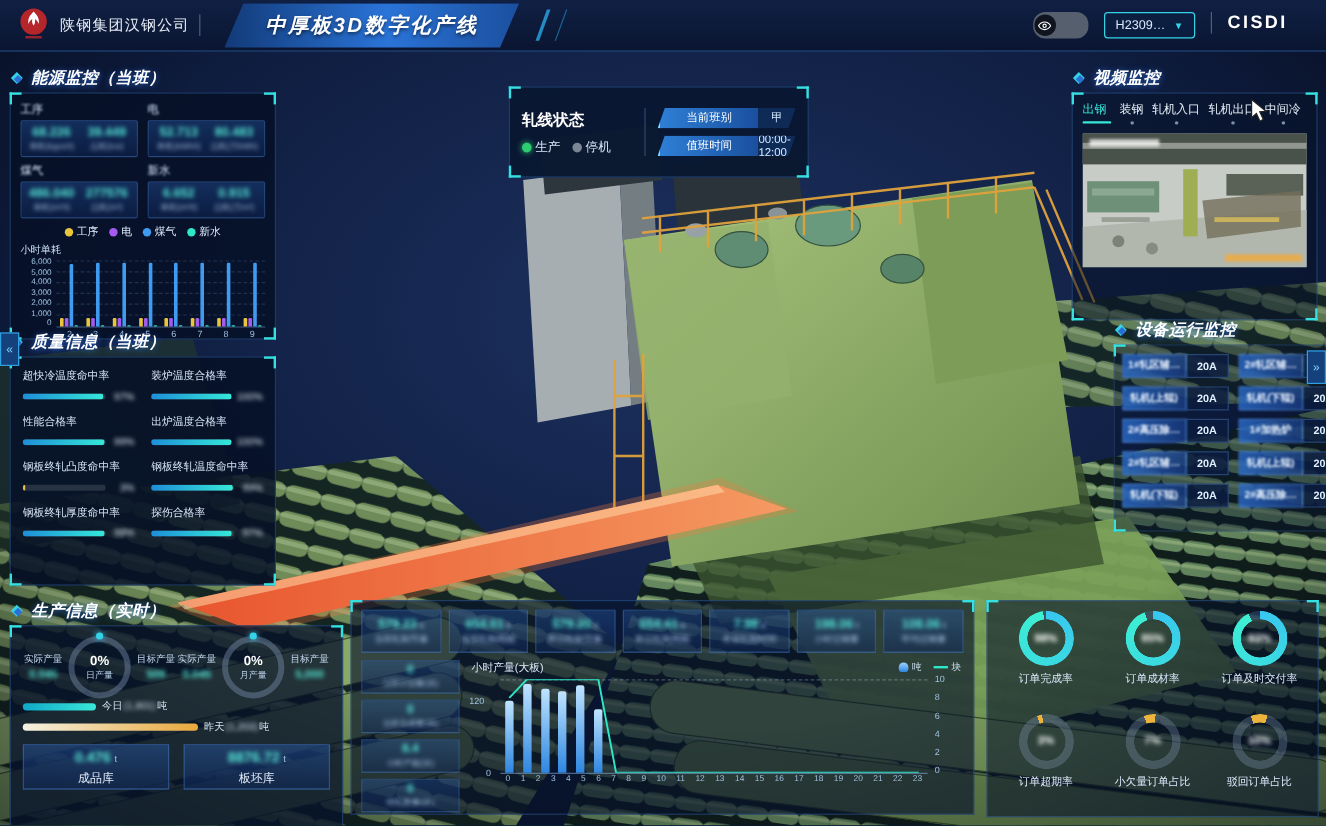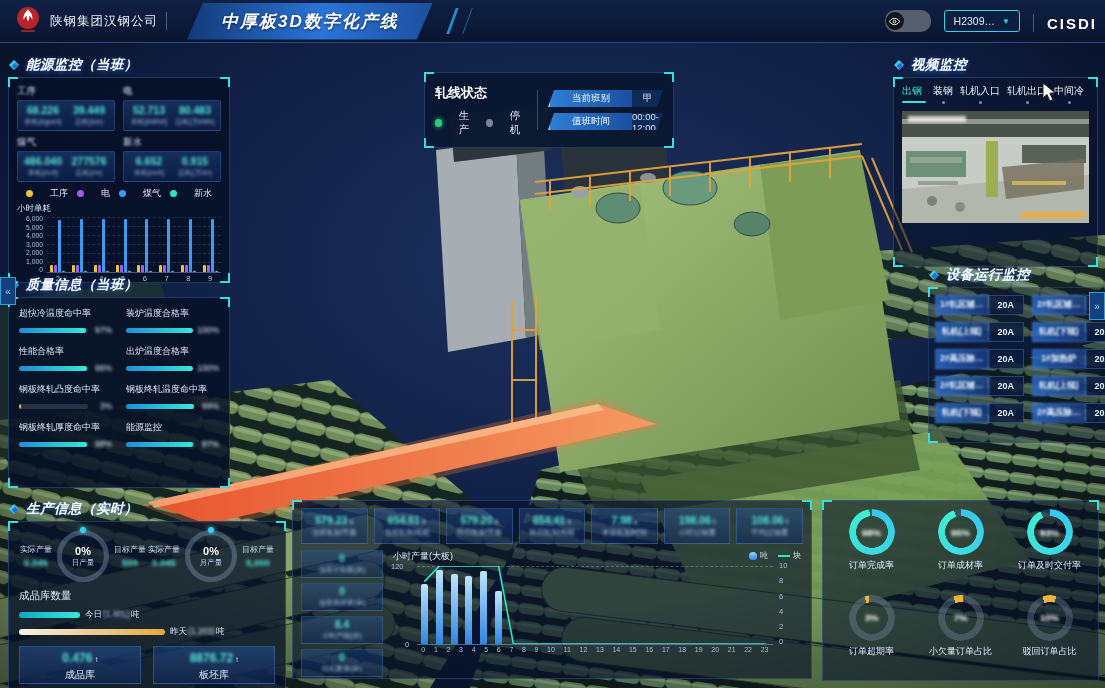--- a/index.html
+++ b/index.html
@@ -11,21 +11,21 @@
   header{position:absolute;top:0;left:0;right:0;height:42px;z-index:6;display:flex;align-items:center;
          background:linear-gradient(180deg,#102044,#0a1530);border-bottom:1px solid rgba(60,130,220,.45);}
   .hl{display:flex;align-items:center;gap:8px;padding-left:14px;}
   .company{font-size:12.5px;color:#e8eef8;letter-spacing:1px;}
   .vdiv{width:1px;height:18px;background:rgba(150,180,220,.45);}
   .plate{margin-left:12px;background:linear-gradient(90deg,#123a78,#2a74d8 55%,#1b4f9e);
          clip-path:polygon(16px 0,100% 0,calc(100% - 16px) 100%,0 100%);padding:7px 34px;}
   .plate span{font-size:17px;font-weight:800;font-style:italic;color:#fff;letter-spacing:2px;text-shadow:0 1px 3px rgba(0,0,0,.55);}
   .slash{width:3px;height:26px;background:#2aa8e8;transform:skewX(-20deg);margin-left:10px;opacity:.8;}
   .slash.thin{width:1px;margin-left:5px;opacity:.55;}
-  .hr{margin-left:auto;display:flex;align-items:flex-end;gap:13px;padding-right:8px;}
+  .hr{margin-left:auto;display:flex;align-items:flex-start;gap:13px;padding-right:32px;}
   .toggle{width:44px;height:20px;border-radius:10px;background:#565f6e;display:flex;align-items:center;padding:1px;cursor:pointer;}
   .knob{width:18px;height:18px;border-radius:50%;background:#10141f;display:flex;align-items:center;justify-content:center;}
   .select{display:flex;align-items:center;gap:7px;padding:4px 9px;border:1px solid #35d3e8;border-radius:3px;
           background:rgba(12,32,66,.85);font-size:10.5px;color:#dbe9ff;cursor:pointer;}
   .chev{color:#35d3e8;font-size:8px;}
   .brand{font-size:15px;font-weight:800;letter-spacing:2px;color:#fff;}
 
   
   .panel{position:absolute;z-index:3;}
   .ptitle{display:flex;align-items:center;gap:6px;height:18px;margin-bottom:3px;}
@@ -45,21 +45,21 @@
   #p-energy{left:8px;top:56px;width:222px;}
   #p-energy .pbody{height:192px;padding:6px 8px;}
   #energy-grid{display:grid;grid-template-columns:1fr 1fr;gap:4px 8px;}
   .eg-name{font-size:9.5px;color:#d5e4fa;margin:1px 0 2px;}
   .eg-box{display:flex;background:linear-gradient(180deg,rgba(40,90,170,.40),rgba(16,38,84,.55));
           border:1px solid rgba(90,150,230,.25);border-radius:2px;padding:3px 2px;}
   .eg-col{flex:1;text-align:center;}
   .eg-v{font-size:10.5px;font-weight:700;color:#54e6d4;}
   .eg-l{font-size:7px;color:#9fb8d8;margin-top:1px;}
   #energy-legend{display:flex;gap:9px;justify-content:center;margin-top:5px;}
-  .lg{display:flex;align-items:center;gap:17px;}
+  .lg{display:flex;align-items:center;gap:3px;}
   .dot{width:7px;height:7px;border-radius:50%;display:inline-block;}
   .dot.big{width:8px;height:8px;}
   .lg-t{font-size:9px;color:#dbe8fa;}
   .lg-t2{font-size:10.5px;color:#dbe8fa;}
   .axis-label{font-size:8.5px;color:#cfe0f5;margin:3px 0 1px;}
   #energy-chart{position:relative;height:66px;}
   #energy-yticks{position:absolute;left:0;top:0;height:58px;width:26px;display:flex;flex-direction:column;
                  justify-content:space-between;text-align:right;}
   #energy-yticks .yt{font-size:6.8px;color:#9fc0e0;line-height:1;}
   #energy-plot{position:absolute;left:30px;top:2px;width:174px;height:54px;border-bottom:1px solid rgba(130,170,220,.5);
@@ -159,21 +159,21 @@
   .e-side{height:26px;background:linear-gradient(180deg,rgba(40,90,170,.35),rgba(16,40,88,.5));
           border:1px solid rgba(90,150,230,.25);display:flex;flex-direction:column;align-items:center;justify-content:center;}
   .e-sv{font-size:10px;font-weight:700;color:#54e6d4;}
   .e-sl{font-size:7px;color:#a9c4e4;margin-top:1px;}
   #eff-chart{position:relative;flex:1;height:112px;}
   .ch-title{position:absolute;left:2px;top:0;font-size:9px;color:#dfeaf8;}
   #eff-legend{position:absolute;right:2px;top:0;display:flex;gap:10px;align-items:center;}
   #eff-legend .li{display:flex;align-items:center;gap:3px;font-size:8px;color:#cfe0f0;}
   .ic-ton{width:8px;height:8px;background:linear-gradient(180deg,#9fd2ff,#2e86e0);border-radius:50% 50% 3px 3px;}
   .ic-line{width:12px;height:2px;background:#2ee6c8;}
-  #eff-yl-top{position:absolute;left:0;top:12px;font-size:7.5px;color:#9fc0e0;}
+  #eff-yl-top{position:absolute;left:0;top:30px;font-size:7.5px;color:#9fc0e0;}
   #eff-yl-bot{position:absolute;left:14px;top:90px;font-size:7.5px;color:#9fc0e0;}
   #eff-plot{position:absolute;left:26px;top:16px;width:356px;height:78px;border-bottom:1px solid rgba(130,170,220,.55);}
   #eff-plot .topgrid{position:absolute;left:0;right:0;top:0;border-top:1px dashed rgba(200,220,250,.3);}
   #eff-bars{position:absolute;inset:0;display:flex;justify-content:space-around;align-items:flex-end;}
   .hbar{width:7px;background:linear-gradient(180deg,#bfe4ff,#2e86e0);border-radius:2px 2px 0 0;display:inline-block;}
   .eff-line{position:absolute;inset:0;width:100%;height:100%;}
   #eff-right-ticks{position:absolute;left:388px;top:12px;height:84px;display:flex;flex-direction:column;
                    justify-content:space-between;}
   #eff-right-ticks .yt{font-size:7.5px;color:#9fc0e0;line-height:1;}
   #eff-xticks{position:absolute;left:26px;top:96px;width:356px;display:flex;justify-content:space-around;}
@@ -533,21 +533,21 @@
           <div class="q-item">
             <div class="q-label">钢板终轧厚度命中率</div>
             <div class="q-row">
               <div class="q-track">
                 <i class="q-fill" style="width: 98%;"></i>
               </div>
               <span class="q-pct blur">98%</span>
             </div>
           </div>
           <div class="q-item">
-            <div class="q-label">能源监控</div>
+            <div class="q-label">探伤合格率</div>
             <div class="q-row">
               <div class="q-track">
                 <i class="q-fill" style="width: 97%;"></i>
               </div>
               <span class="q-pct blur">97%</span>
             </div>
           </div>
         </div>
         <i class="corner tl"></i>
         <i class="corner tr"></i>
@@ -731,21 +731,20 @@
                 <div class="pg-pct">0%</div>
                 <div class="pg-sub">月产量</div>
               </div>
             </div>
             <div class="pg-stat">
               <div class="pg-l">目标产量</div>
               <div class="pg-v blur">5,000</div>
             </div>
           </div>
         </div>
-      <div class="inv-title">成品库数量</div>
       <div id="inv-bars">
           <div class="inv-row">
             <i class="inv-fill cyan" style="width: 61px;"></i>
             <span class="inv-label">
               <span>今日</span>
               <span class="blur">(1,801)</span>
               <span>吨</span>
             </span>
           </div>
           <div class="inv-row">

